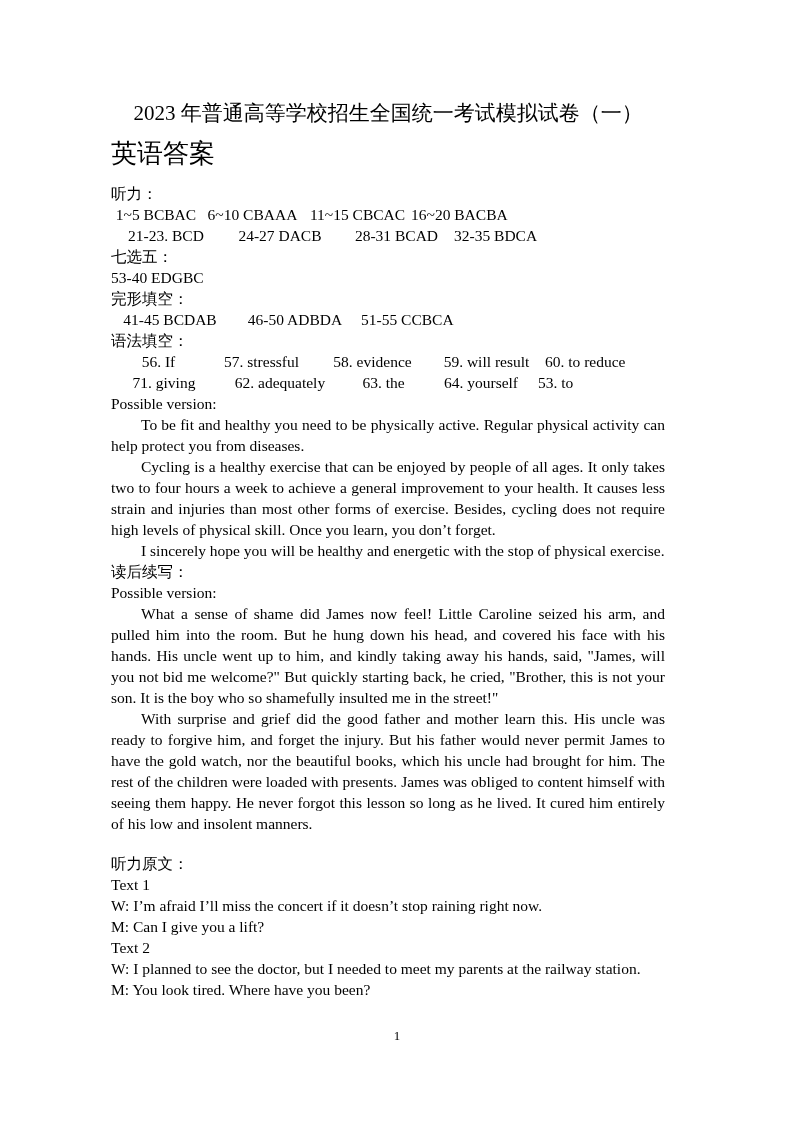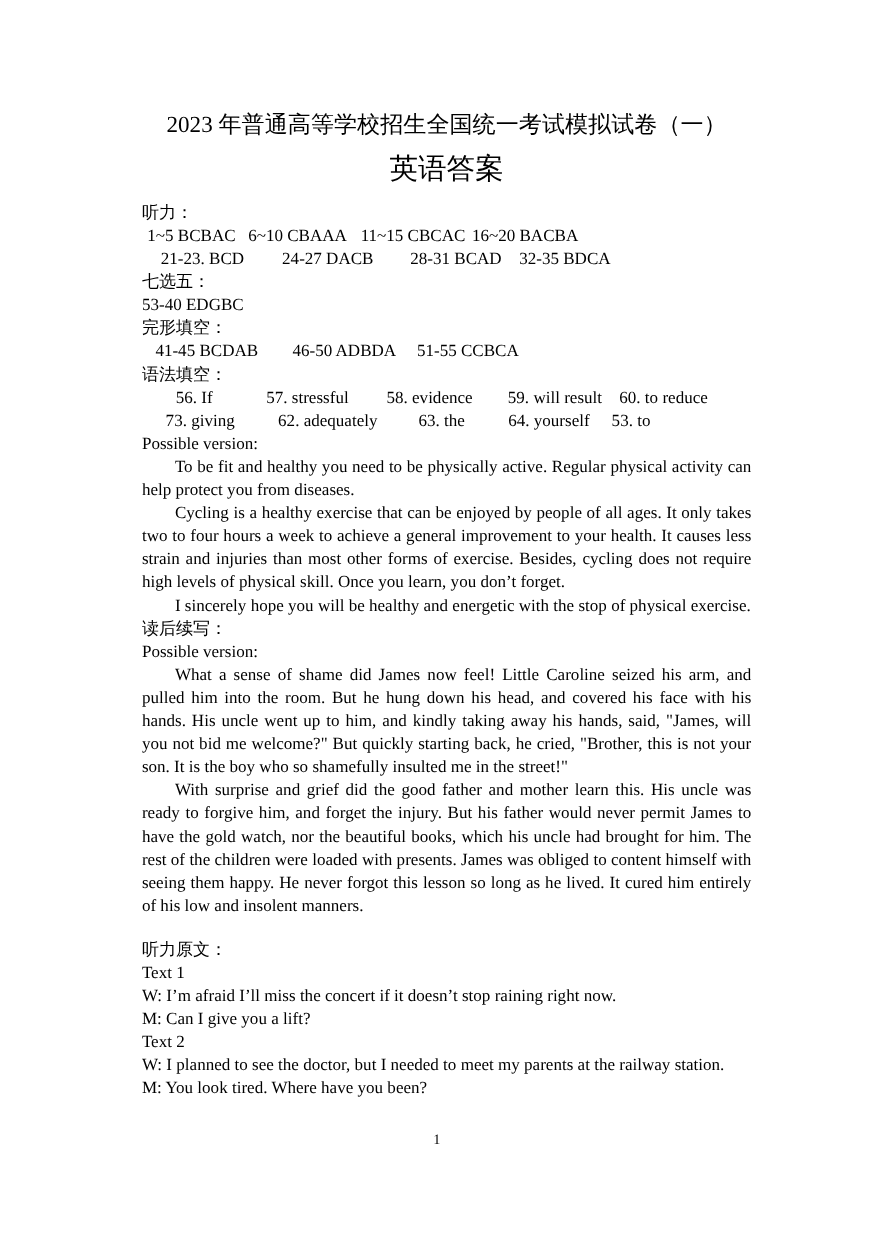--- a/index.html
+++ b/index.html
@@ -13,34 +13,33 @@
   .page {
     position: relative;
     width: 794px;
     height: 1123px;
     background: #ffffff;
     color: #000000;
     font-family: "Liberation Serif", "DejaVu Serif", serif;
   }
   .content {
     position: absolute;
-    left: 129px;
+    left: 111px;
     top: 98px;
     width: 554px;
   }
   .title1 {
     font-size: 21px;
     line-height: 30px;
     text-align: center;
     white-space: nowrap;
   }
   .title2 {
     font-size: 26px;
     line-height: 36px;
-    text-align: center;
     margin-top: 8px;
     margin-bottom: 11px;
   }
   .body-text {
     font-size: 15.5px;
     line-height: 21px;
   }
   .line { white-space: nowrap; }
   .line span { display: inline-block; vertical-align: top; text-align: center; }
   .line-listening span:nth-child(1){width:90px}
@@ -104,21 +103,21 @@
       <div>完形填空：</div>
       <div class="line line-cloze">
         <span>41-45 BCDAB</span><span>46-50 ADBDA</span><span>51-55 CCBCA</span>
       </div>
 
       <div>语法填空：</div>
       <div class="line line-g1">
         <span>56. If</span><span>57. stressful</span><span>58. evidence</span><span>59. will result</span><span>60. to reduce</span>
       </div>
       <div class="line line-g2">
-        <span>73. giving</span><span>62. adequately</span><span>63. the</span><span>64. yourself</span><span>53. to</span>
+        <span>71. giving</span><span>62. adequately</span><span>63. the</span><span>64. yourself</span><span>53. to</span>
       </div>
 
       <div>Possible version:</div>
       <p class="para">To be fit and healthy you need to be physically active. Regular physical activity can help protect you from diseases.</p>
       <p class="para">Cycling is a healthy exercise that can be enjoyed by people of all ages. It only takes two to four hours a week to achieve a general improvement to your health. It causes less strain and injuries than most other forms of exercise. Besides, cycling does not require high levels of physical skill. Once you learn, you don’t forget.</p>
       <p class="para">I sincerely hope you will be healthy and energetic with the stop of physical exercise.</p>
 
       <div>读后续写：</div>
       <div>Possible version:</div>
       <p class="para"><span class="italic-lead">What a sense of shame did James now feel!</span><span> Little Caroline seized his arm, and pulled him into the room. But he hung down his head, and covered his face with his hands. His uncle went up to him, and kindly taking away his hands, said, "James, will you not bid me welcome?" But quickly starting back, he cried, "Brother, this is not your son. It is the boy who so shamefully insulted me in the street!"</span></p>

